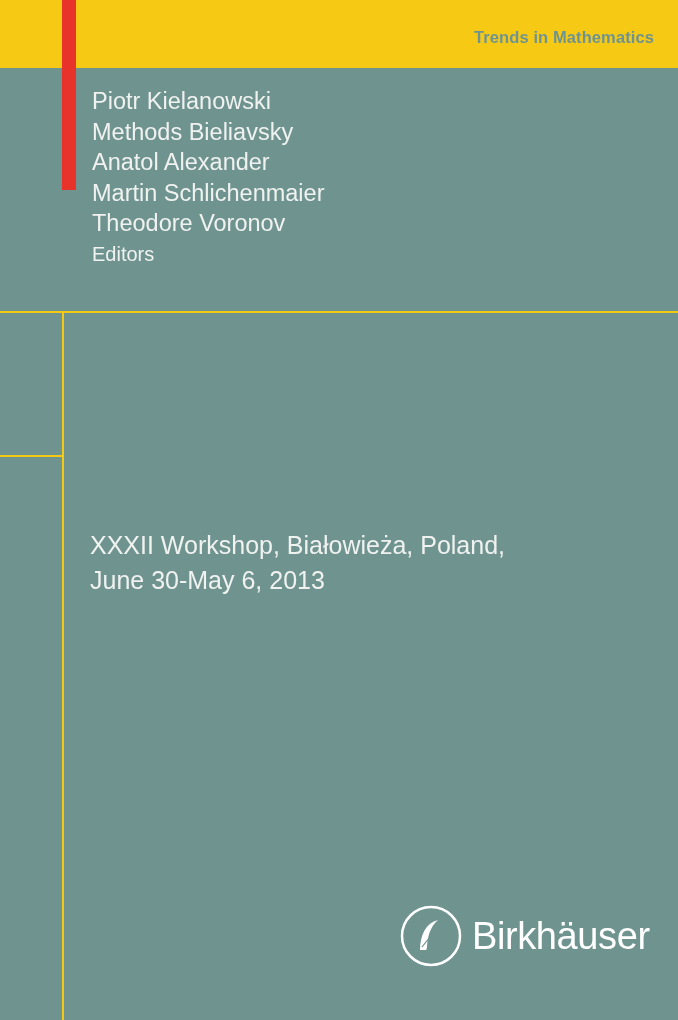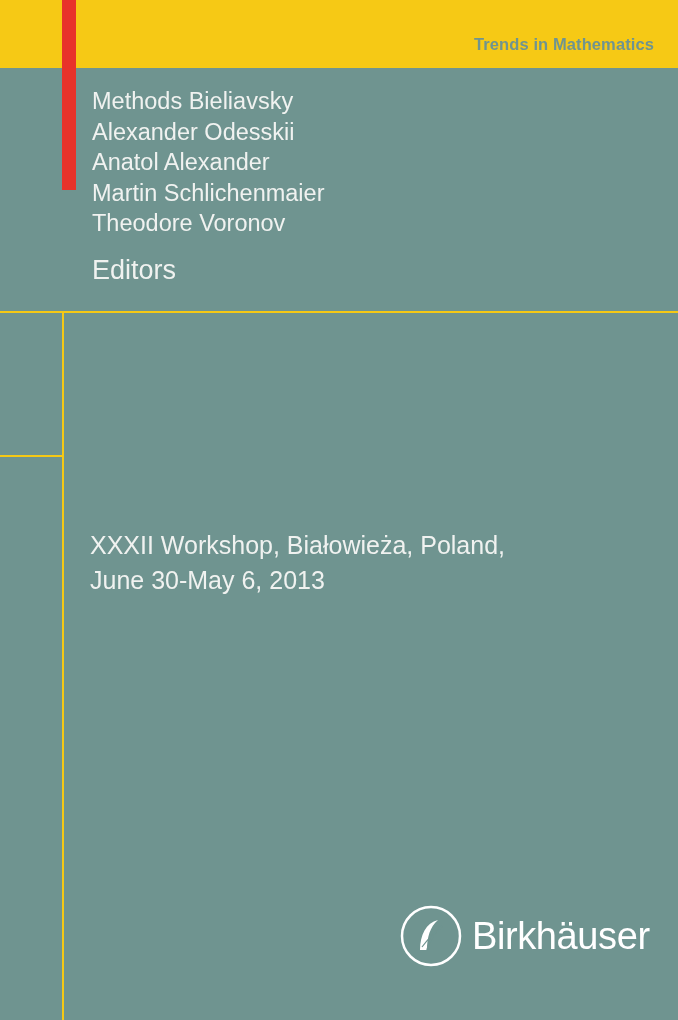--- a/index.html
+++ b/index.html
@@ -25,21 +25,21 @@
     position: absolute;
     left: 0;
     top: 0;
     width: 678px;
     height: 68px;
     background: #f6c915;
   }
   #series-label {
     position: absolute;
     right: 24px;
-    top: 35px;
+    top: 28px;
     font-size: 16.5px;
     font-weight: bold;
     color: #6f9490;
     letter-spacing: 0.1px;
     white-space: nowrap;
     margin-left: 16px;
   }
   
   #red-bar {
     position: absolute;
@@ -82,24 +82,23 @@
     top: 86px;
     width: 540px;
   }
   #editors .name {
     font-size: 23.5px;
     color: #f0f2f0;
     line-height: 30.5px;
     white-space: nowrap;
   }
   #editors-label {
-    font-size: 27px;
+    font-size: 20px;
     color: #f0f2f0;
     line-height: 30px;
-    margin-top: 16px;
   }
   
   #title {
     position: absolute;
     left: 88px;
     top: 336px;
     width: 560px;
     font-size: 56px;
     font-weight: bold;
     color: #f6c915;
@@ -145,22 +144,22 @@
 
   <div id="top-band"></div>
   <div id="series-label">Trends in Mathematics</div>
   <div id="red-bar"></div>
 
   <div id="rule-top-h" class="rule-h"></div>
   <div id="rule-mid-h" class="rule-h"></div>
   <div id="rule-vert" class="rule-v"></div>
 
   <div id="editors">
+    <div class="name">Piotr Kielanowski</div>
     <div class="name">Methods Bieliavsky</div>
-    <div class="name">Alexander Odesskii</div>
     <div class="name">Anatol Alexander</div>
     <div class="name">Martin Schlichenmaier</div>
     <div class="name">Theodore Voronov</div>
     <div id="editors-label">Editors</div>
   </div>
 
 
   <div id="subtitle">
     <div>XXXII Workshop, Białowieża, Poland,</div>
     <div>June 30-May 6, 2013</div>

